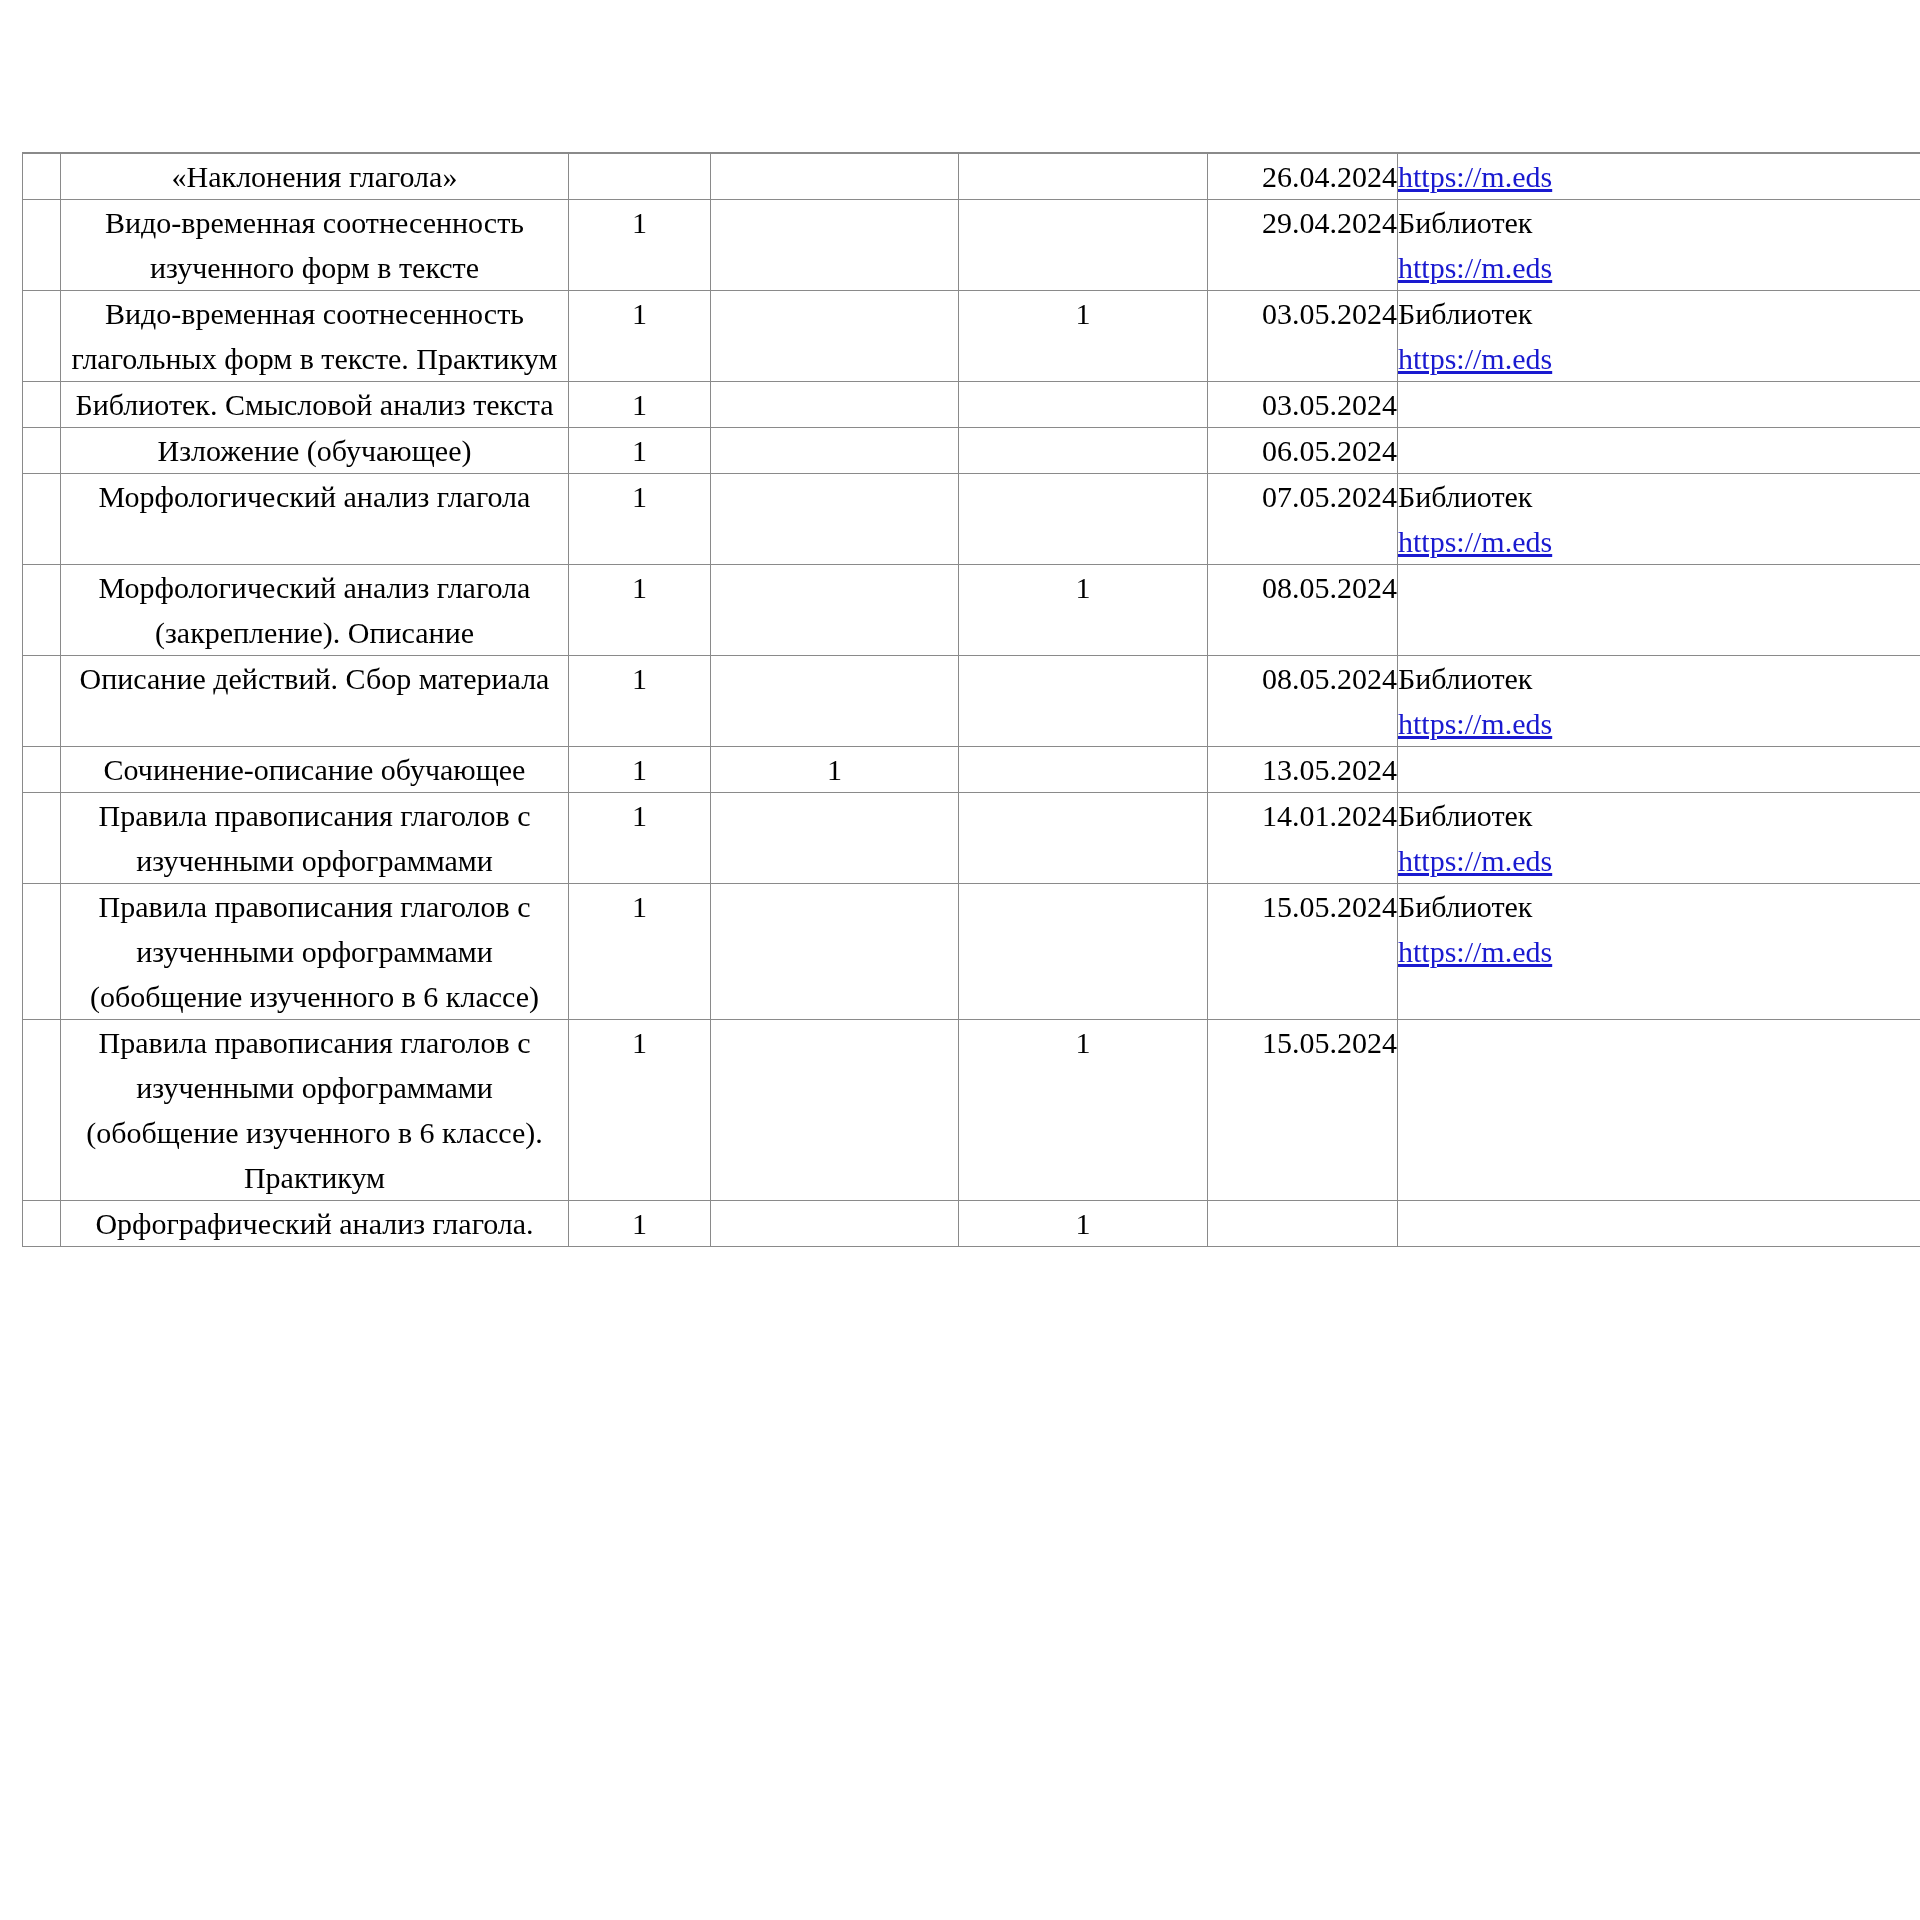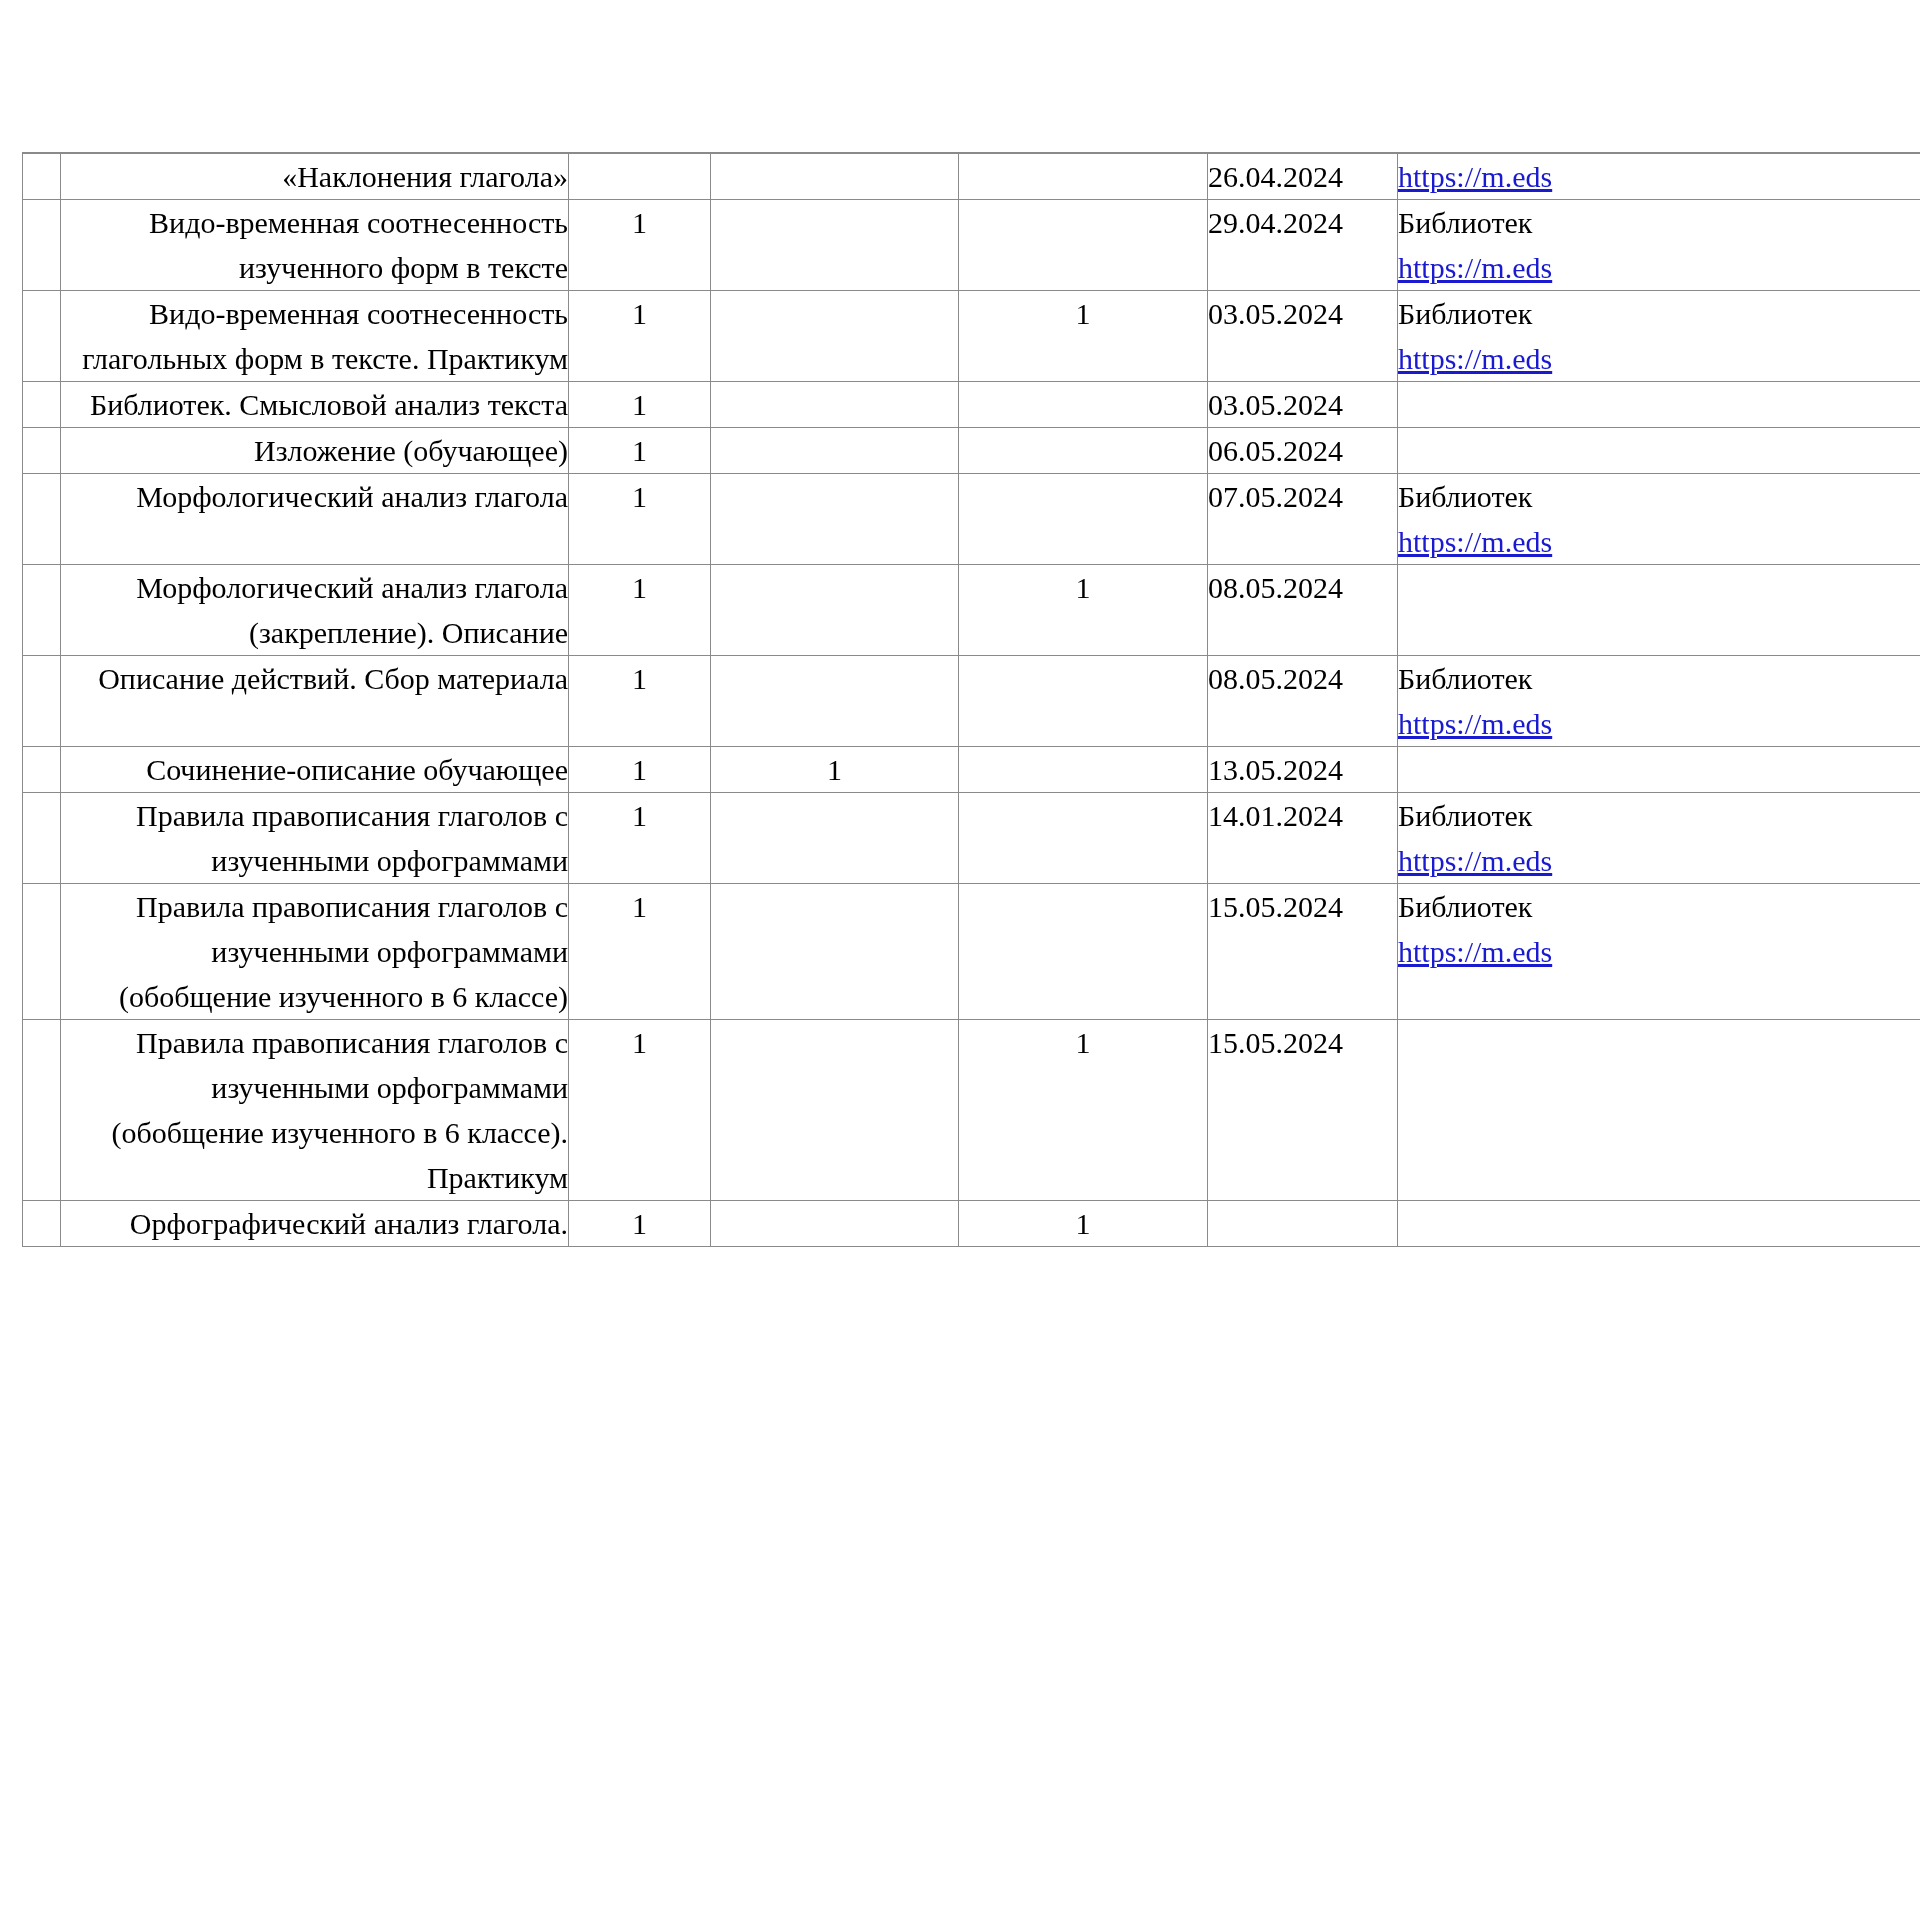--- a/index.html
+++ b/index.html
@@ -30,29 +30,29 @@
 
   table.plan td{
     border:1px solid #8a8a8a;
     padding:0;
     vertical-align:top;
     background:#ffffff;
   }
   td.num{}
   td.topic{
     padding:9px 14px 9px 34px;
-    text-align:right;
+    text-align:center;
     vertical-align:top;
   }
   td.ctr{
     text-align:center;
     vertical-align:middle;
   }
   td.date{
-    text-align:left;
+    text-align:right;
     vertical-align:bottom;
     padding-bottom:6px;
     white-space:nowrap;
   }
   td.link{
     padding:6px 0 6px 22px;
     vertical-align:top;
     white-space:nowrap;
     overflow:hidden;
   }

